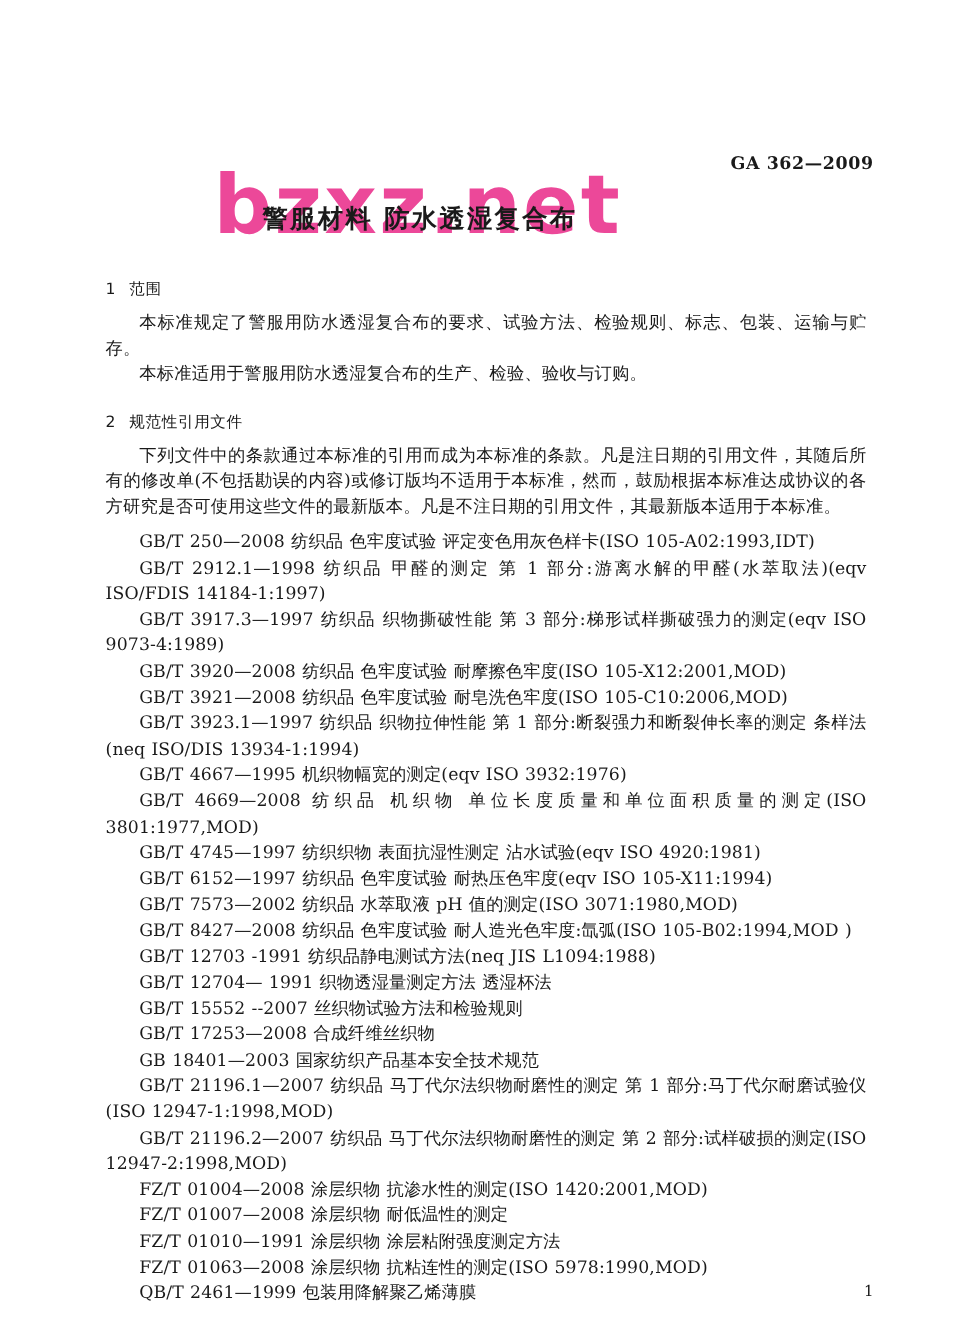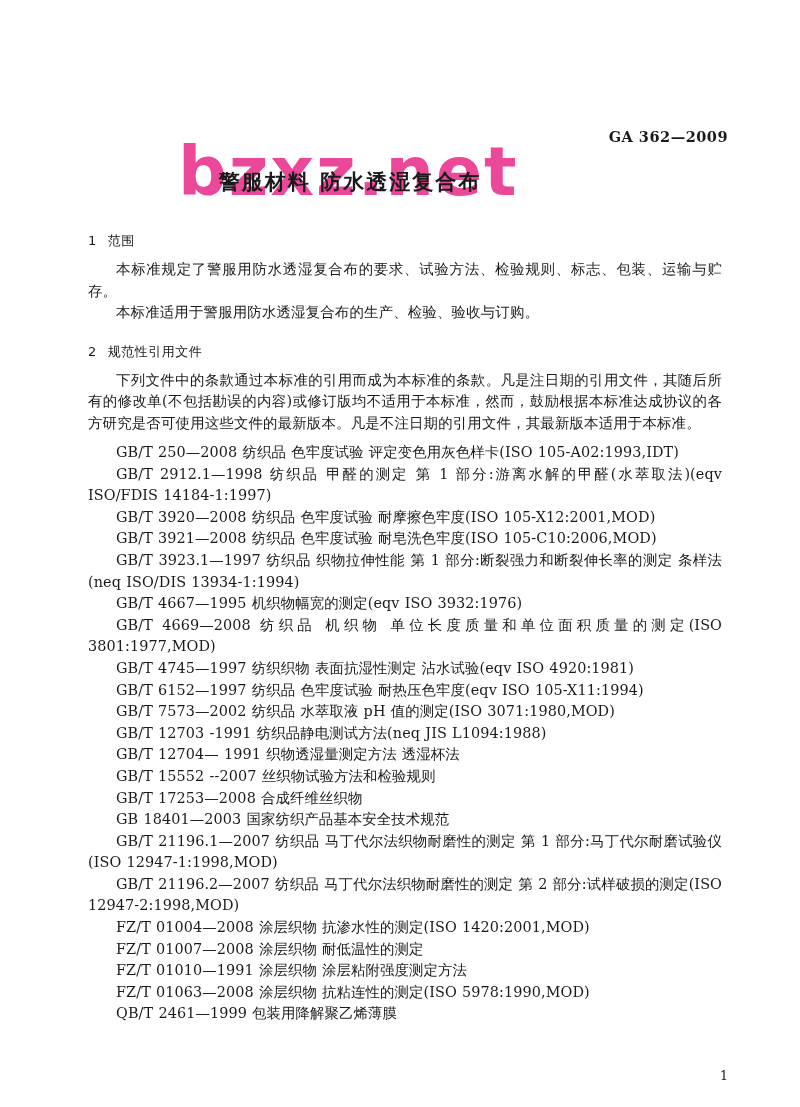--- a/index.html
+++ b/index.html
@@ -130,28 +130,30 @@
     <p class="para indent">本标准适用于警服用防水透湿复合布的生产、检验、验收与订购。</p>
 
     <div class="sec-head sec-head-2">
       <span class="num">2</span><span>规范性引用文件</span>
     </div>
     <p class="para indent">下列文件中的条款通过本标准的引用而成为本标准的条款。凡是注日期的引用文件，其随后所有的修改单(不包括勘误的内容)或修订版均不适用于本标准，然而，鼓励根据本标准达成协议的各方研究是否可使用这些文件的最新版本。凡是不注日期的引用文件，其最新版本适用于本标准。</p>
 
     <ul class="ref-list gap">
       <li>GB/T 250—2008   纺织品   色牢度试验   评定变色用灰色样卡(ISO 105-A02:1993,IDT)</li>
       <li>GB/T 2912.1—1998   纺织品   甲醛的测定   第 1 部分:游离水解的甲醛(水萃取法)(eqv ISO/FDIS 14184-1:1997)</li>
+      <li>GB/T 3917.3—1997   纺织品   织物撕破性能   第 3 部分:梯形试样撕破强力的测定(eqv ISO 9073-4:1989)</li>
       <li>GB/T 3920—2008   纺织品   色牢度试验   耐摩擦色牢度(ISO 105-X12:2001,MOD)</li>
       <li>GB/T 3921—2008   纺织品   色牢度试验   耐皂洗色牢度(ISO 105-C10:2006,MOD)</li>
       <li>GB/T 3923.1—1997   纺织品   织物拉伸性能   第 1 部分:断裂强力和断裂伸长率的测定   条样法(neq ISO/DIS 13934-1:1994)</li>
       <li>GB/T 4667—1995   机织物幅宽的测定(eqv ISO 3932:1976)</li>
       <li>GB/T 4669—2008   纺织品   机织物   单位长度质量和单位面积质量的测定(ISO 3801:1977,MOD)</li>
       <li>GB/T 4745—1997   纺织织物   表面抗湿性测定   沾水试验(eqv ISO 4920:1981)</li>
       <li>GB/T 6152—1997   纺织品   色牢度试验   耐热压色牢度(eqv ISO 105-X11:1994)</li>
       <li>GB/T 7573—2002   纺织品   水萃取液 pH 值的测定(ISO 3071:1980,MOD)</li>
+      <li>GB/T 8427—2008   纺织品   色牢度试验   耐人造光色牢度:氙弧(ISO 105-B02:1994,MOD )</li>
       <li>GB/T 12703 -1991   纺织品静电测试方法(neq JIS L1094:1988)</li>
       <li>GB/T 12704— 1991   织物透湿量测定方法   透湿杯法</li>
       <li>GB/T 15552 --2007   丝织物试验方法和检验规则</li>
       <li>GB/T 17253—2008   合成纤维丝织物</li>
       <li>GB 18401—2003   国家纺织产品基本安全技术规范</li>
       <li>GB/T 21196.1—2007   纺织品   马丁代尔法织物耐磨性的测定   第 1 部分:马丁代尔耐磨试验仪(ISO 12947-1:1998,MOD)</li>
       <li>GB/T 21196.2—2007   纺织品   马丁代尔法织物耐磨性的测定   第 2 部分:试样破损的测定(ISO 12947-2:1998,MOD)</li>
       <li>FZ/T 01004—2008   涂层织物   抗渗水性的测定(ISO 1420:2001,MOD)</li>
       <li>FZ/T 01007—2008   涂层织物   耐低温性的测定</li>
       <li>FZ/T 01010—1991   涂层织物   涂层粘附强度测定方法</li>

